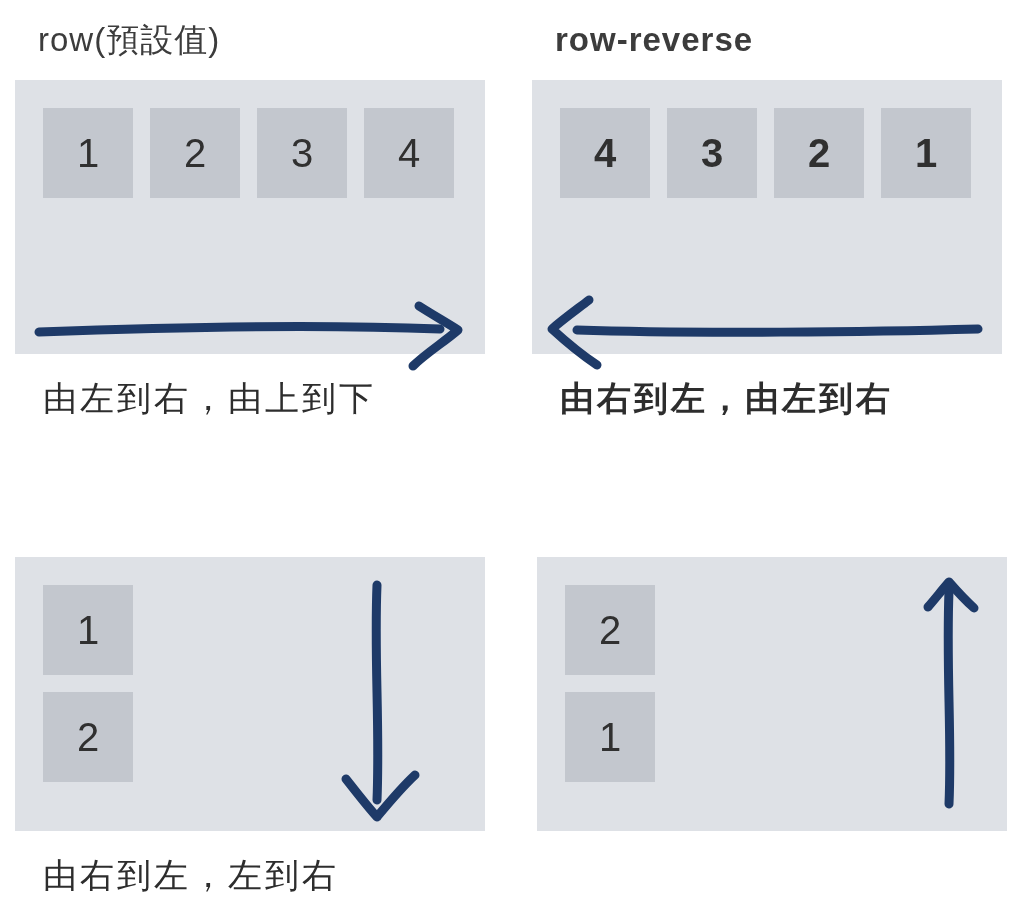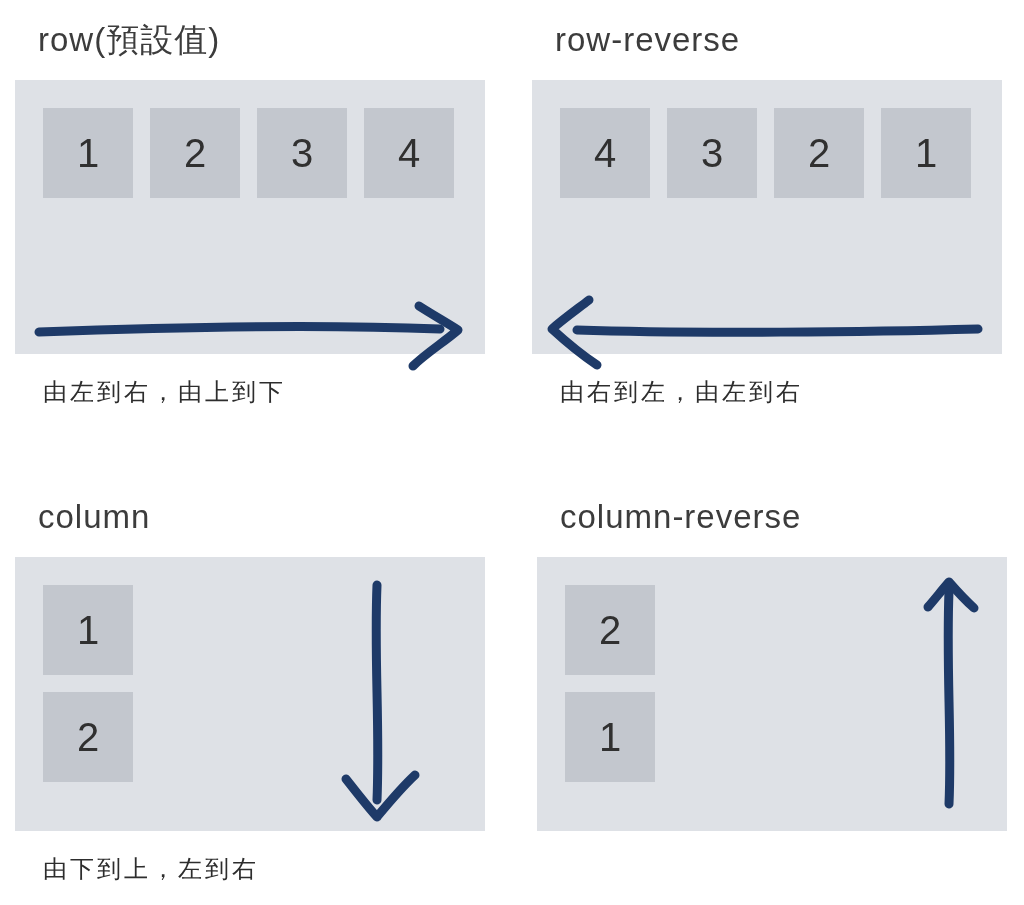--- a/index.html
+++ b/index.html
@@ -18,21 +18,21 @@
     font-family: "Liberation Sans", "DejaVu Sans", sans-serif;
     overflow: hidden;
     position: relative;
   }
   .quad {
     position: absolute;
     width: 470px;
     height: 420px;
   }
   .quad.tl { left: 15px;  top: 20px; }
-  .quad.tr { left: 532px; top: 20px; }
+  .quad.tr { left: 532px; top: 20px; font-weight: bold; }
   .quad.bl { left: 15px;  top: 497px; }
   .quad.br { left: 537px; top: 497px; }
 
   .q-title {
     position: absolute;
     left: 23px; top: 0;
     font-size: 33px;
     line-height: 40px;
     color: var(--title-color);
     letter-spacing: 1px;
@@ -67,21 +67,21 @@
     position: absolute;
     left: 0; top: 0;
     width: 470px; height: 274px;
     overflow: visible;
     color: var(--arrow);
     pointer-events: none;
   }
   .q-caption {
     position: absolute;
     left: 28px; top: 356px;
-    font-size: 24px;
+    font-size: 34px;
     letter-spacing: 3px;
     color: var(--caption-color);
     white-space: nowrap;
   }
 </style>
 </head>
 <body>
 
 <div class="quad tl">
   <div class="q-title">row(預設值)</div>
@@ -111,36 +111,34 @@
     </div>
     <svg class="arrow-svg" viewBox="0 0 470 274">
       <path d="M446 249 C 340 252, 160 254, 45 250" fill="none" stroke="currentColor" stroke-width="9" stroke-linecap="round"></path>
       <path d="M57 220 C 44 230, 30 240, 20 249 C 32 260, 47 273, 65 285" fill="none" stroke="currentColor" stroke-width="9" stroke-linecap="round" stroke-linejoin="round"></path>
     </svg>
   </div>
   <div class="q-caption">由右到左，由左到右</div>
 </div>
 
 <div class="quad bl">
-  <div class="q-title">column</div>
   <div class="q-container">
     <div class="boxes dir-column">
       <div class="flex-box">1</div>
       <div class="flex-box">2</div>
     </div>
     <svg class="arrow-svg" viewBox="0 0 470 274">
       <path d="M362 28 C 359 100, 365 170, 362 243" fill="none" stroke="currentColor" stroke-width="9" stroke-linecap="round"></path>
       <path d="M331 222 C 342 236, 352 249, 362 260 C 372 248, 385 232, 400 218" fill="none" stroke="currentColor" stroke-width="9" stroke-linecap="round" stroke-linejoin="round"></path>
     </svg>
   </div>
-  <div class="q-caption">由下到上，左到右</div>
+  <div class="q-caption">由右到左，左到右</div>
 </div>
 
 <div class="quad br">
-  <div class="q-title">column-reverse</div>
   <div class="q-container">
     <div class="boxes dir-column">
       <div class="flex-box">2</div>
       <div class="flex-box">1</div>
     </div>
     <svg class="arrow-svg" viewBox="0 0 470 274">
       <path d="M412 247 C 415 180, 409 110, 412 34" fill="none" stroke="currentColor" stroke-width="9" stroke-linecap="round"></path>
       <path d="M391 50 C 398 42, 405 33, 412 25 C 419 33, 428 43, 437 51" fill="none" stroke="currentColor" stroke-width="9" stroke-linecap="round" stroke-linejoin="round"></path>
     </svg>
   </div>

